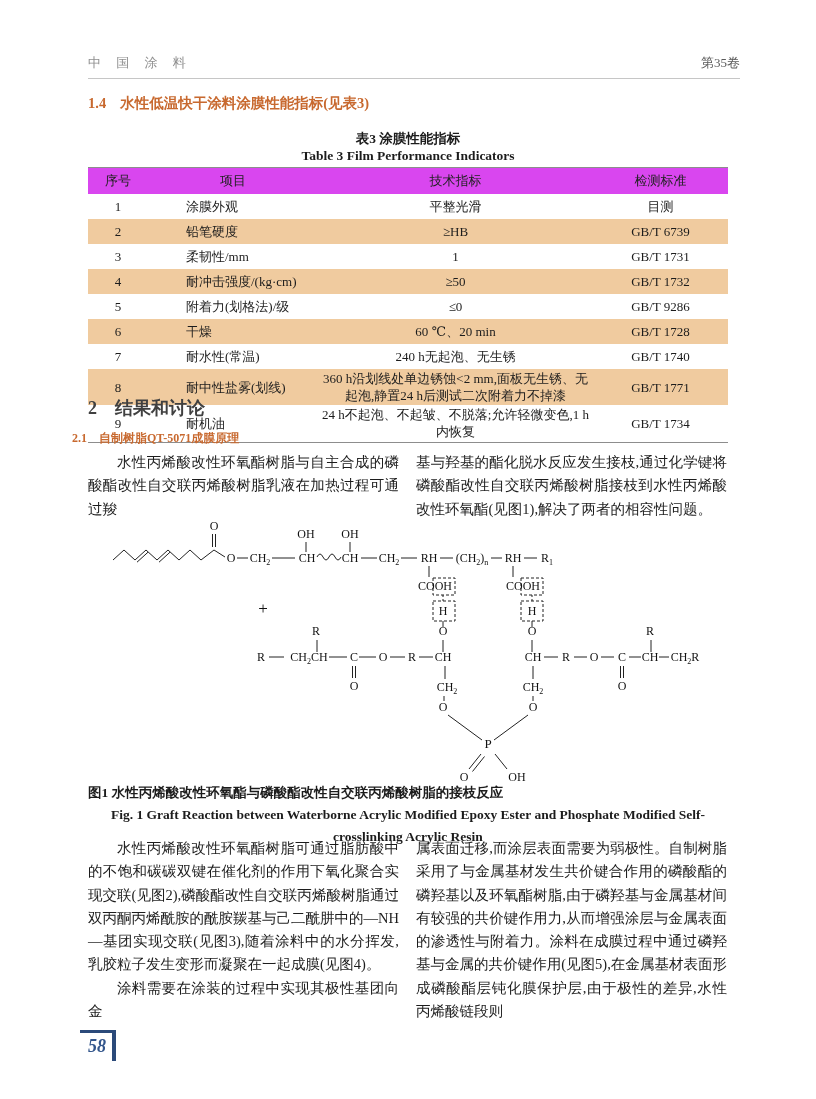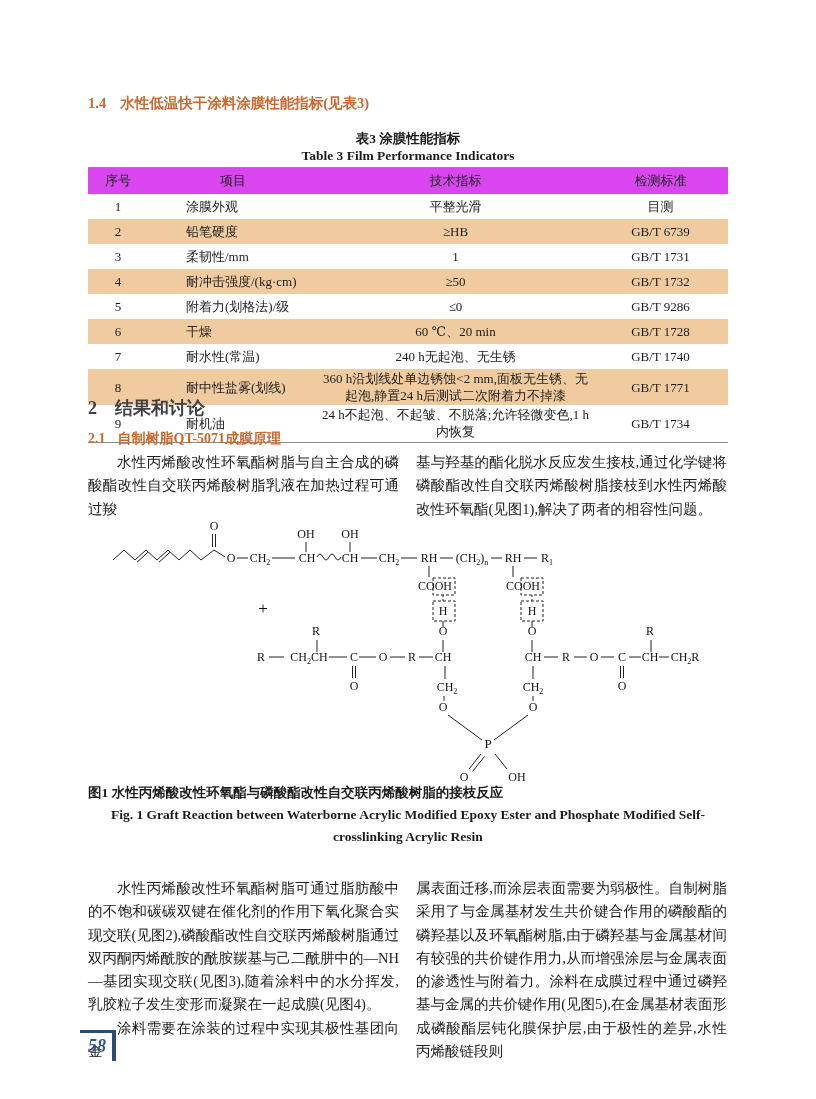--- a/index.html
+++ b/index.html
@@ -10,21 +10,21 @@
   .runhead{position:absolute;top:54px;left:88px;width:652px;height:24px;
            border-bottom:1px solid #c6c6c6;display:flex;justify-content:space-between;align-items:flex-start;}
   .runhead .journal{font-size:13px;color:#8f8f8f;letter-spacing:6px;}
   .runhead .volume{font-size:13px;color:#595959;}
 
   
   .h14{position:absolute;top:94px;left:88px;font-size:14.5px;font-weight:bold;color:#c8692f;}
   .h14 .num{margin-right:14px;}
   .sec2{position:absolute;top:396px;left:88px;font-size:18px;font-weight:bold;color:#404040;}
   .sec2 .num{margin-right:18px;}
-  .sec21{position:absolute;top:430px;left:88px;font-size:14px;font-weight:bold;color:#c8692f;}
+  .sec21{position:absolute;top:430px;left:72px;font-size:12px;font-weight:bold;color:#c8692f;}
   .sec21 .num{margin-right:12px;}
 
   
   .tcap-zh{position:absolute;top:130px;left:88px;width:640px;text-align:center;
            font-size:13.5px;font-weight:bold;}
   .tcap-en{position:absolute;top:148px;left:88px;width:640px;text-align:center;
            font-size:13.5px;font-weight:bold;}
 
   
   .tbl{position:absolute;top:167px;left:88px;width:640px;border-collapse:collapse;table-layout:fixed;
@@ -32,21 +32,21 @@
   .tbl col.c1{width:60px;} .tbl col.c2{width:170px;} .tbl col.c3{width:275px;} .tbl col.c4{width:135px;}
   .tbl th{font-weight:normal;height:24px;text-align:center;color:#222;}
   .tbl td{height:23px;text-align:center;padding:1px 4px;line-height:1.32;}
   .tbl td.item{text-align:left;padding-left:38px;}
   .tbl thead tr{background:#d946ef;}
   .tbl tr.stripe{background:#f0cb9f;}
 
   
   .cols{position:absolute;left:88px;width:640px;display:flex;gap:17px;}
   .cols.intro{top:451px;}
-  .cols.body2{top:877px;}
+  .cols.body2{top:837px;}
   .col{width:311px;font-size:14.5px;line-height:23.3px;text-align:justify;}
   .col p{margin:0;}
   .col p.ind{text-indent:2em;}
 
   
   .fig{position:absolute;top:514px;left:88px;width:640px;height:270px;}
   .fig svg{display:block;}
   .fcap-zh{position:absolute;top:784px;left:88px;width:640px;text-align:left;
            font-size:13.5px;font-weight:bold;}
   .fcap-en{position:absolute;top:804px;left:88px;width:640px;text-align:center;
@@ -59,20 +59,24 @@
   .footer .bar{position:relative;width:4px;height:31px;background:#2b4a7a;margin-right:7px;}
   .footer .bar::before{content:"";position:absolute;top:0;left:-32px;width:32px;height:2.5px;background:#2b4a7a;}
   .footer .dept-zh{font-size:13px;font-weight:bold;color:#3c3c3c;padding-top:3px;}
   .footer .dept-en{font-size:8.5px;color:#a0a0a0;margin-top:2px;}
 </style>
 </head>
 <body>
 
 <div class="page">
 
+  <div class="runhead">
+    <span class="journal">中 国 涂 料</span>
+    <span class="volume">第35卷</span>
+  </div>
 
   <div class="h14">
     <span class="num">1.4</span><span>水性低温快干涂料涂膜性能指标(见表3)</span>
   </div>
 
   <div class="tcap-zh">表3  涂膜性能指标</div>
   <div class="tcap-en">Table 3  Film Performance Indicators</div>
 
   <table class="tbl">
     <colgroup>

